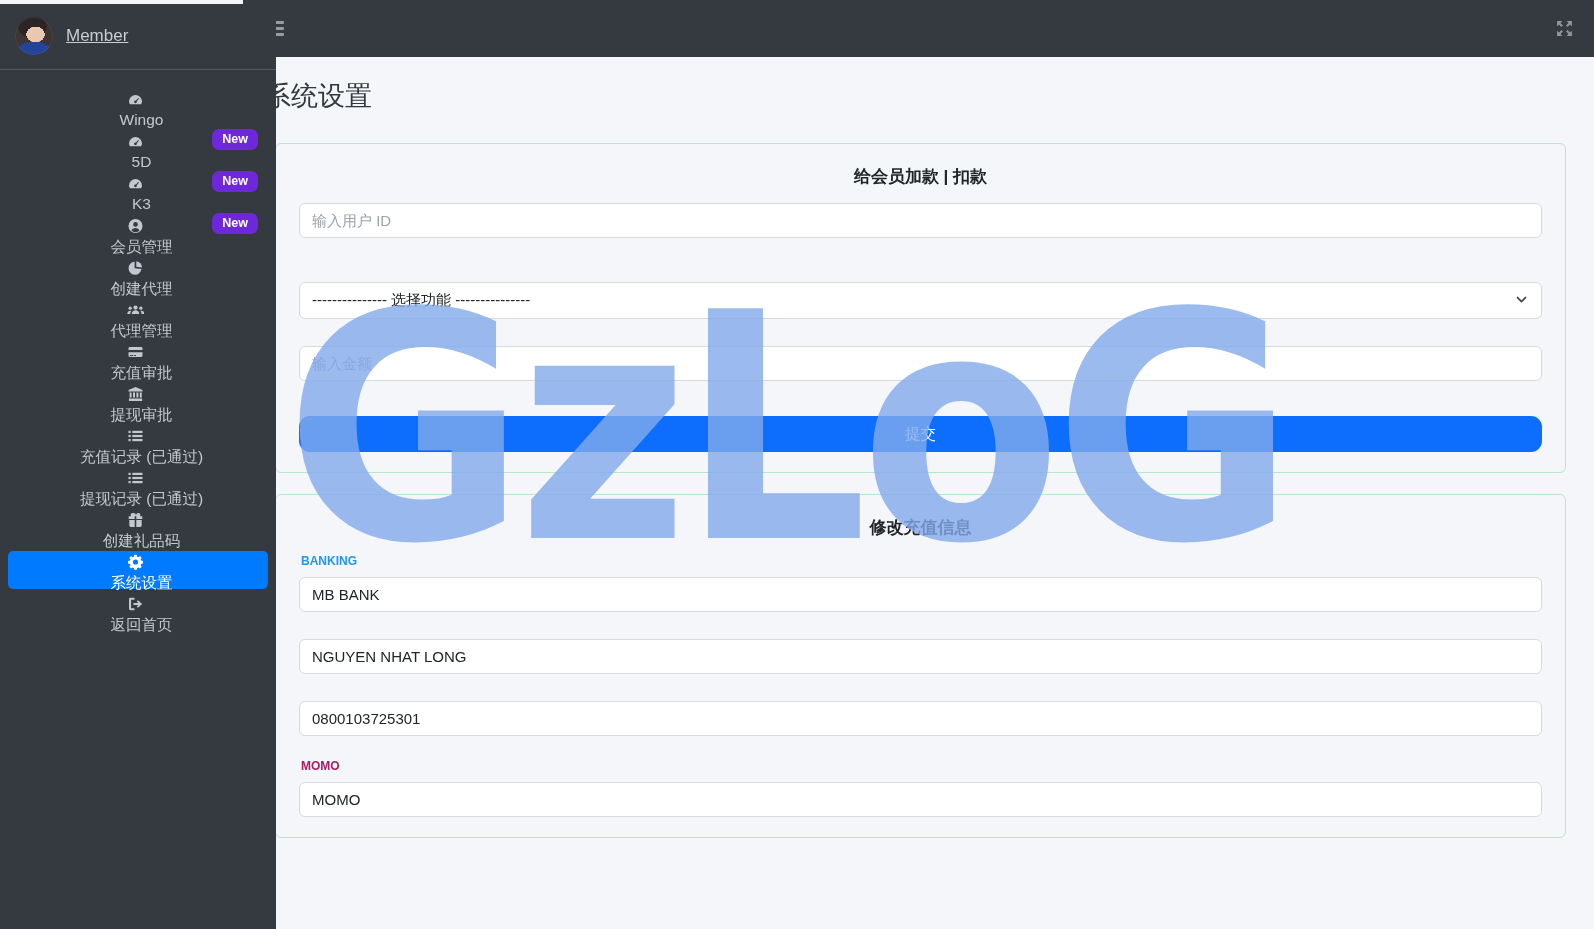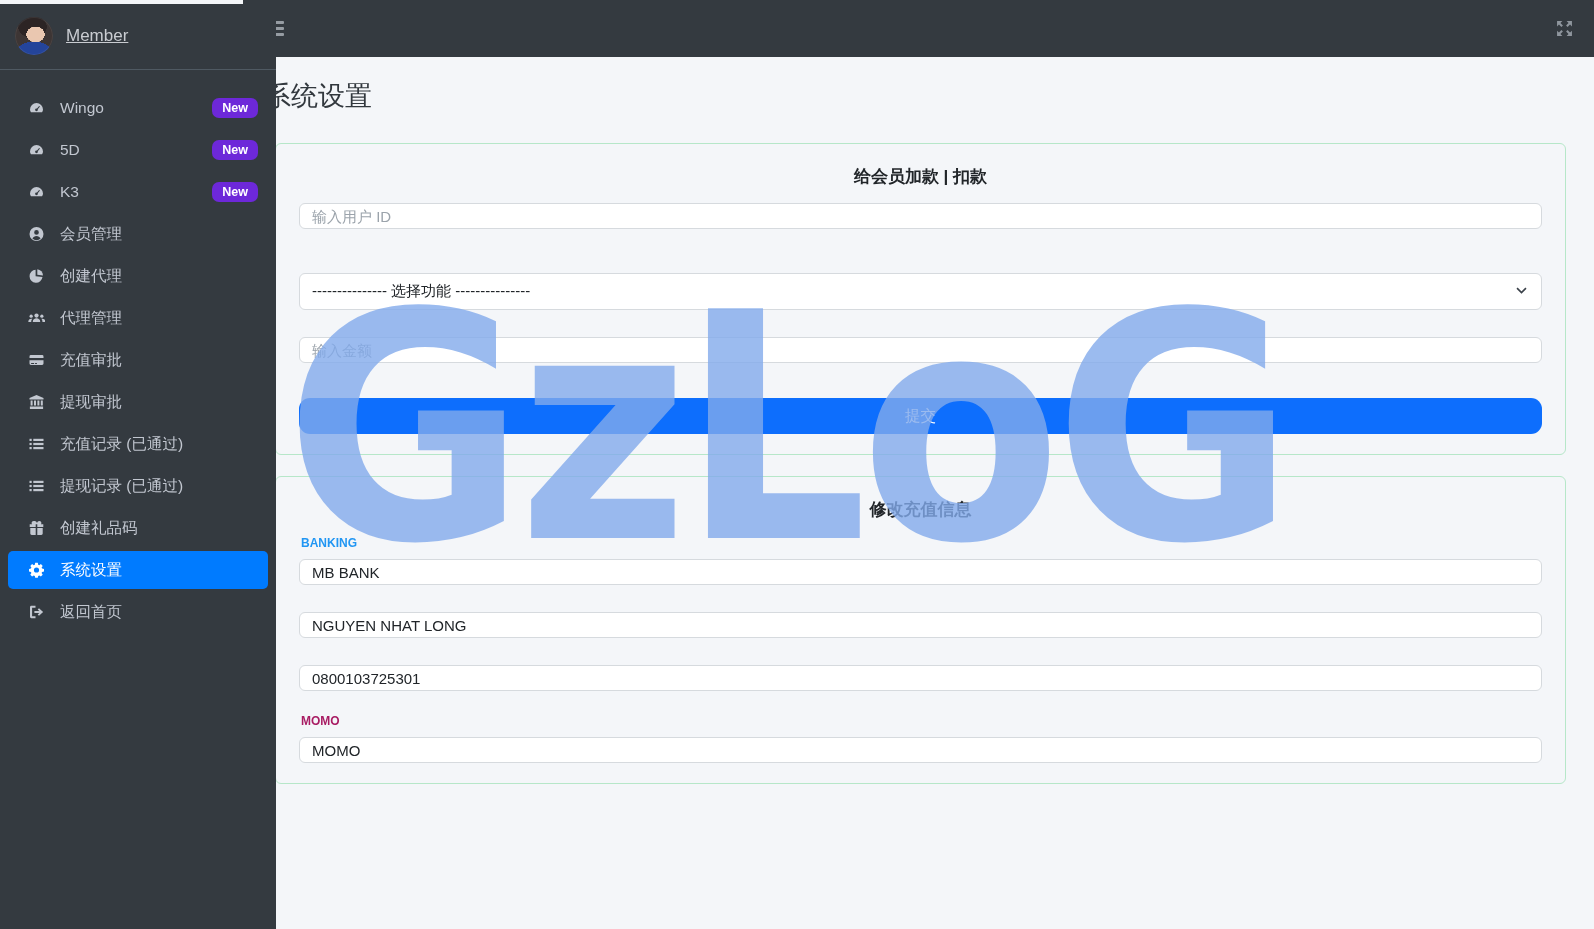--- a/index.html
+++ b/index.html
@@ -18,21 +18,21 @@
       radial-gradient(ellipse 40% 34% at 54% 46%, #eac7b0 0 60%, rgba(0,0,0,0) 61%),
       radial-gradient(ellipse 62% 48% at 46% 26%, #2c2424 0 60%, rgba(0,0,0,0) 61%),
       radial-gradient(ellipse 75% 45% at 50% 92%, #24449a 0 60%, rgba(0,0,0,0) 61%),
       #3d3534;
     box-shadow:0 0 0 1px rgba(255,255,255,.08) inset;
   }
   .member-link{color:#c9ccd1;font-size:17px;text-decoration:underline;cursor:pointer;}
   .nav{padding:19px 8px 0 8px;}
   .nav-item{
     display:flex;align-items:center;height:38px;margin-bottom:4px;
-    padding:0 10px 0 17px;color:#c2c7d0;font-size:15.5px;border-radius:5px;cursor:pointer;
+    padding:0 10px 0 17px;color:#c2c7d0;font-size:15.5px;border-radius:5px;cursor:pointer;flex-direction:column;
   }
   .nav-item.active{background:#007bff;color:#fff;}
   .nav-icon{width:22px;height:16px;margin-right:13px;display:inline-flex;align-items:center;justify-content:center;flex:0 0 22px;}
   .nav-icon svg{width:17px;height:16px;fill:currentColor;}
   .nav-label{white-space:nowrap;}
   .badge{
     margin-left:auto;background:#6d28d9;color:#fff;font-weight:bold;font-size:12.5px;
     padding:4px 10px;border-radius:7px;line-height:1;
   }
   
@@ -50,21 +50,21 @@
     padding:19px 28px 0 19px;box-sizing:border-box;overflow:hidden;
   }
   .page-title{font-size:27px;font-weight:500;color:#32383e;margin:2px 0 29px 2px;}
   .card{
     border:1px solid #b6e7c9;border-radius:6px;background:transparent;
     padding:19px 23px 20px 23px;margin-left:13px;
   }
   .card + .card{margin-top:21px;}
   .card-title{text-align:center;font-size:17px;font-weight:700;color:#212529;margin:2px 0 15px 0;}
   .text-input{
-    display:block;width:100%;height:26px;box-sizing:border-box;background:#fff;
+    display:block;width:100%;height:35px;box-sizing:border-box;background:#fff;
     border:1px solid #d6dade;border-radius:6px;padding:0 12px;font-size:15px;color:#212529;
     font-family:inherit;outline:none;
   }
   .text-input::placeholder{color:#9ba3ab;}
   .gap27{margin-top:27px;}
   .select-box{
     height:37px;box-sizing:border-box;display:flex;align-items:center;justify-content:space-between;
     background:#fff;border:1px solid #d6dade;border-radius:6px;padding:0 13px 0 12px;
     font-size:15px;color:#212529;cursor:pointer;margin-top:44px;
   }

